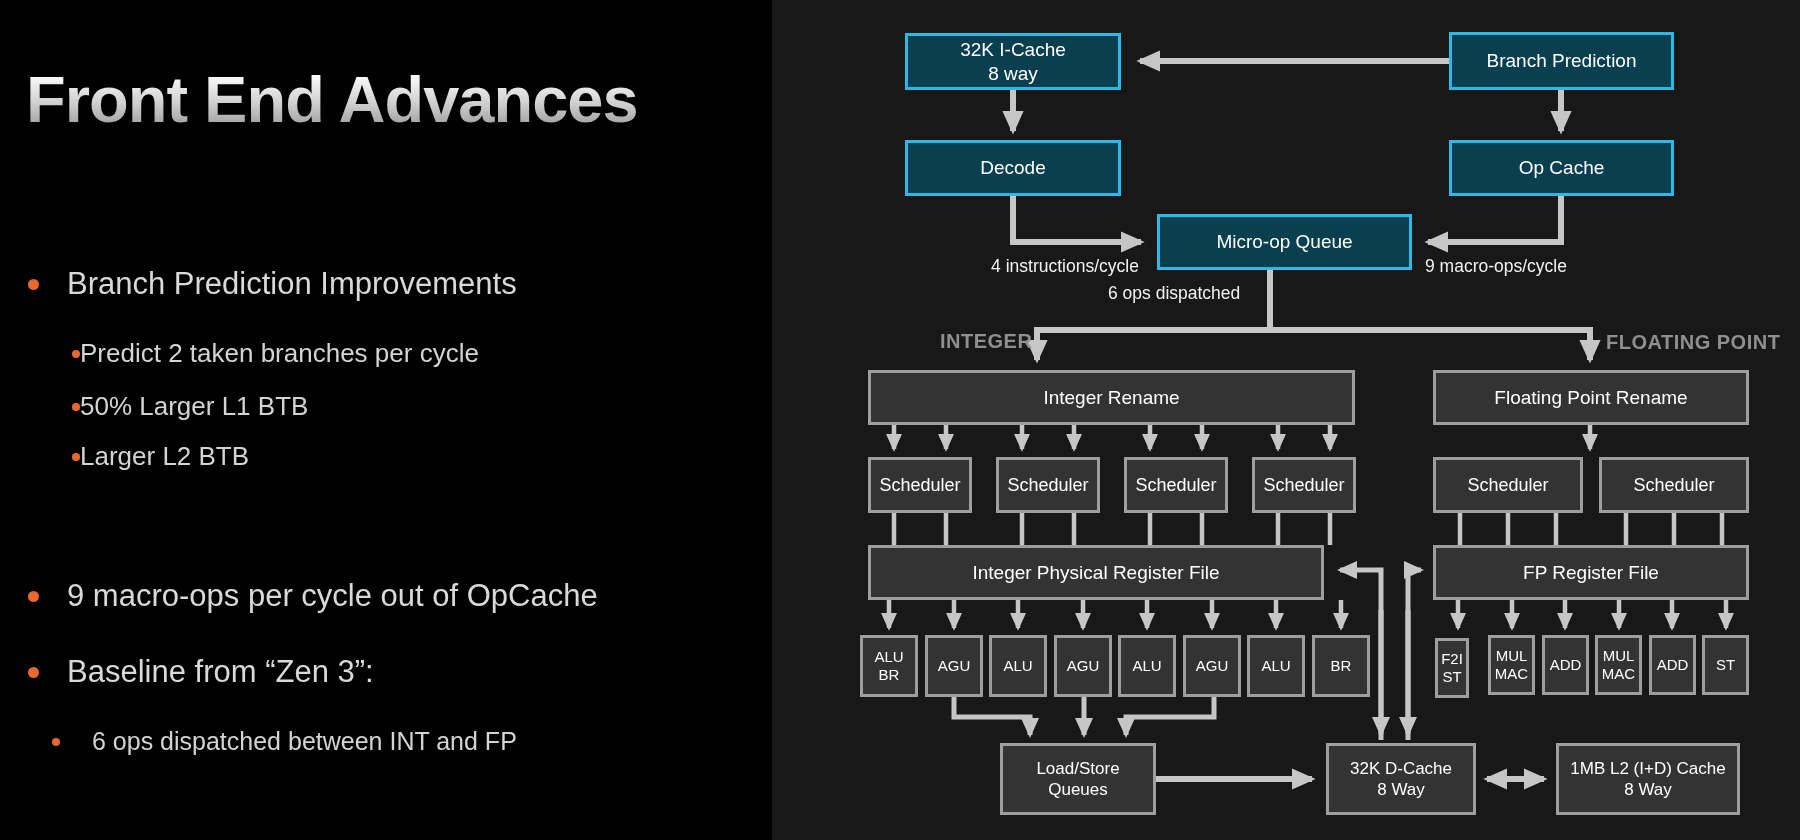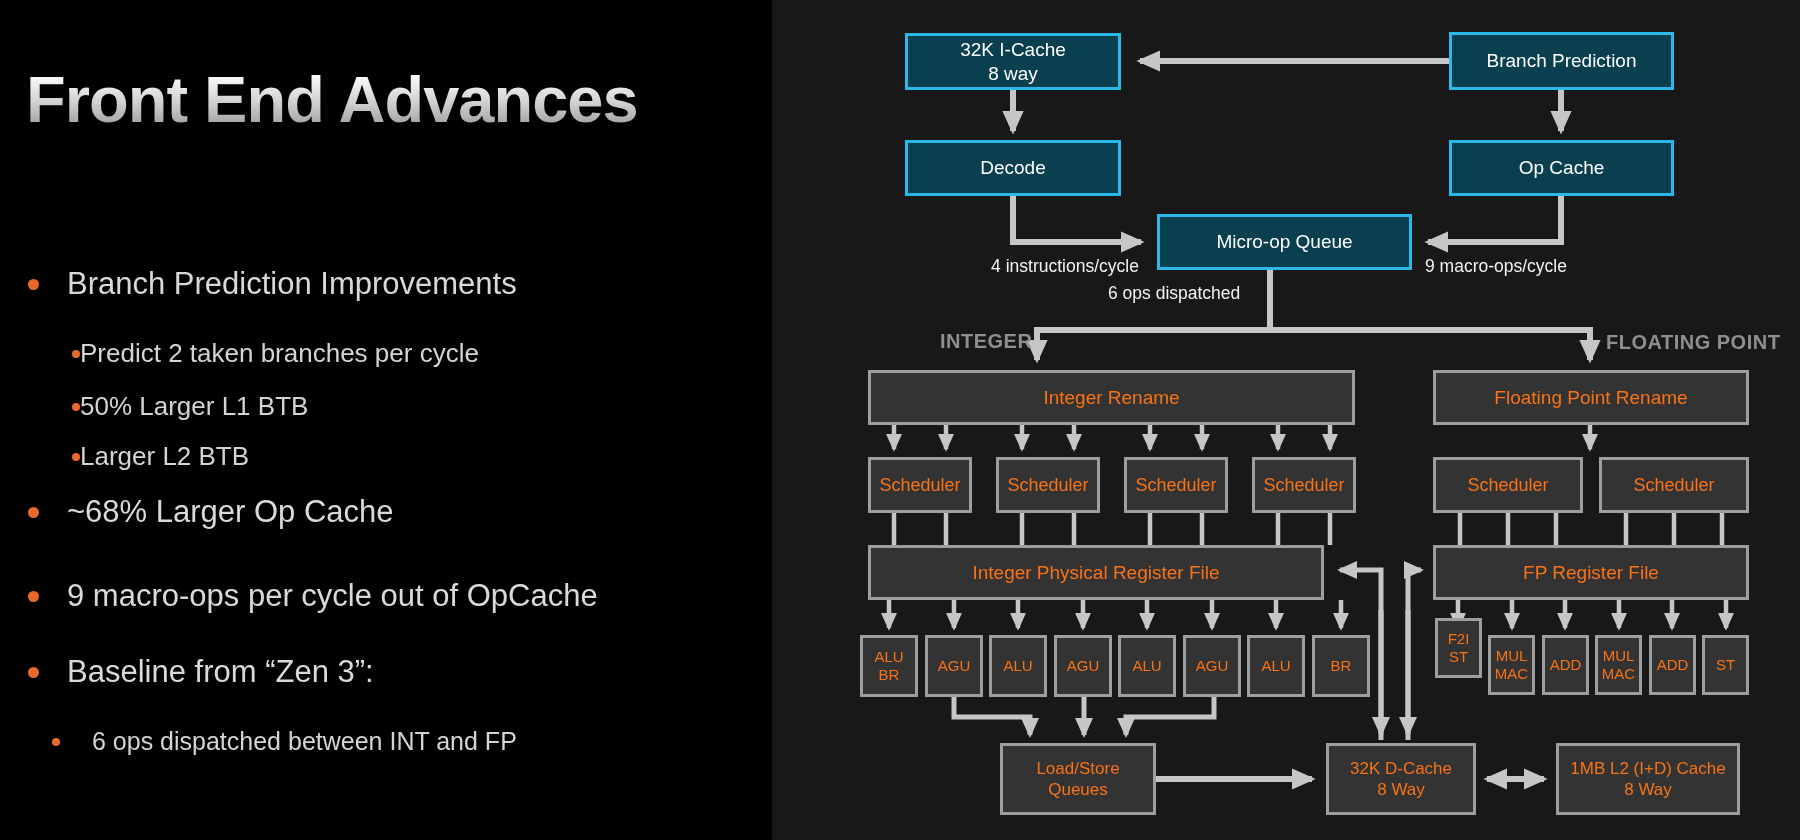--- a/index.html
+++ b/index.html
@@ -19,21 +19,21 @@
   .l1 .dot{width:11px;height:11px;}
   .l2{left:72px;font-size:26px;color:#d4d4d4;}
   .l2 .dot{width:8px;height:8px;}
   .l2b{left:52px;gap:32px;font-size:25px;color:#d4d4d4;}
   .l2b .dot{width:8px;height:8px;background:#e8692d;border-radius:50%;}
 
   
   .box{position:absolute;display:flex;align-items:center;justify-content:center;text-align:center;
        white-space:pre-line;line-height:1.25;box-sizing:border-box;}
   .cyan{border:3px solid #2bb9e9;background:#093f4e;color:#ffffff;font-size:19px;}
-  .gray{border:3px solid #9e9e9e;background:#333333;color:#f97316;font-size:19px;}
+  .gray{border:3px solid #9e9e9e;background:#333333;color:#ffffff;font-size:19px;}
   .sched{font-size:18px;}
   .unit{font-size:15px;line-height:1.2;}
   .bot{font-size:17px;}
   .seclab{position:absolute;font-size:20px;font-weight:700;color:#8f8f8f;letter-spacing:.5px;}
   .flowlab{position:absolute;font-size:17.5px;color:#f2f2f2;white-space:nowrap;}
 
   svg.wires{position:absolute;left:0;top:0;pointer-events:none;}
   .wmain{stroke:#c6c6c6;stroke-width:6;fill:none;}
   .wmid{stroke:#c6c6c6;stroke-width:5;fill:none;}
   .wthin{stroke:#c6c6c6;stroke-width:4.5;fill:none;}
@@ -54,24 +54,20 @@
     <span class="dot"></span>
     <span>Predict 2 taken branches per cycle</span>
   </div>
   <div class="brow l2" style="top:391px">
     <span class="dot"></span>
     <span>50% Larger L1 BTB</span>
   </div>
   <div class="brow l2" style="top:441px">
     <span class="dot"></span>
     <span>Larger L2 BTB</span>
-  </div>
-  <div class="brow l1" style="top:494px">
-    <span class="dot"></span>
-    <span>~68% Larger Op Cache</span>
   </div>
   <div class="brow l1" style="top:578px">
     <span class="dot"></span>
     <span>9 macro-ops per cycle out of OpCache</span>
   </div>
   <div class="brow l1" style="top:654px">
     <span class="dot"></span>
     <span>Baseline from “Zen 3”:</span>
   </div>
   <div class="brow l2b" style="top:727px">
@@ -190,21 +186,21 @@
   <div class="box gray unit" style="left:860px;top:635px;width:58px;height:62px">ALU
 BR</div>
   <div class="box gray unit" style="left:925px;top:635px;width:58px;height:62px">AGU</div>
   <div class="box gray unit" style="left:989px;top:635px;width:58px;height:62px">ALU</div>
   <div class="box gray unit" style="left:1054px;top:635px;width:58px;height:62px">AGU</div>
   <div class="box gray unit" style="left:1118px;top:635px;width:58px;height:62px">ALU</div>
   <div class="box gray unit" style="left:1183px;top:635px;width:58px;height:62px">AGU</div>
   <div class="box gray unit" style="left:1247px;top:635px;width:58px;height:62px">ALU</div>
   <div class="box gray unit" style="left:1312px;top:635px;width:58px;height:62px">BR</div>
 
-  <div class="box gray unit" style="left:1435px;top:618px;width:47px;height:60px">F2I
+  <div class="box gray unit" style="left:1435px;top:638px;width:34px;height:60px">F2I
 ST</div>
   <div class="box gray unit" style="left:1488px;top:635px;width:47px;height:60px">MUL
 MAC</div>
   <div class="box gray unit" style="left:1542px;top:635px;width:47px;height:60px">ADD</div>
   <div class="box gray unit" style="left:1595px;top:635px;width:47px;height:60px">MUL
 MAC</div>
   <div class="box gray unit" style="left:1649px;top:635px;width:47px;height:60px">ADD</div>
   <div class="box gray unit" style="left:1702px;top:635px;width:47px;height:60px">ST</div>
 
   <div class="box gray bot" style="left:1000px;top:743px;width:156px;height:72px">Load/Store

